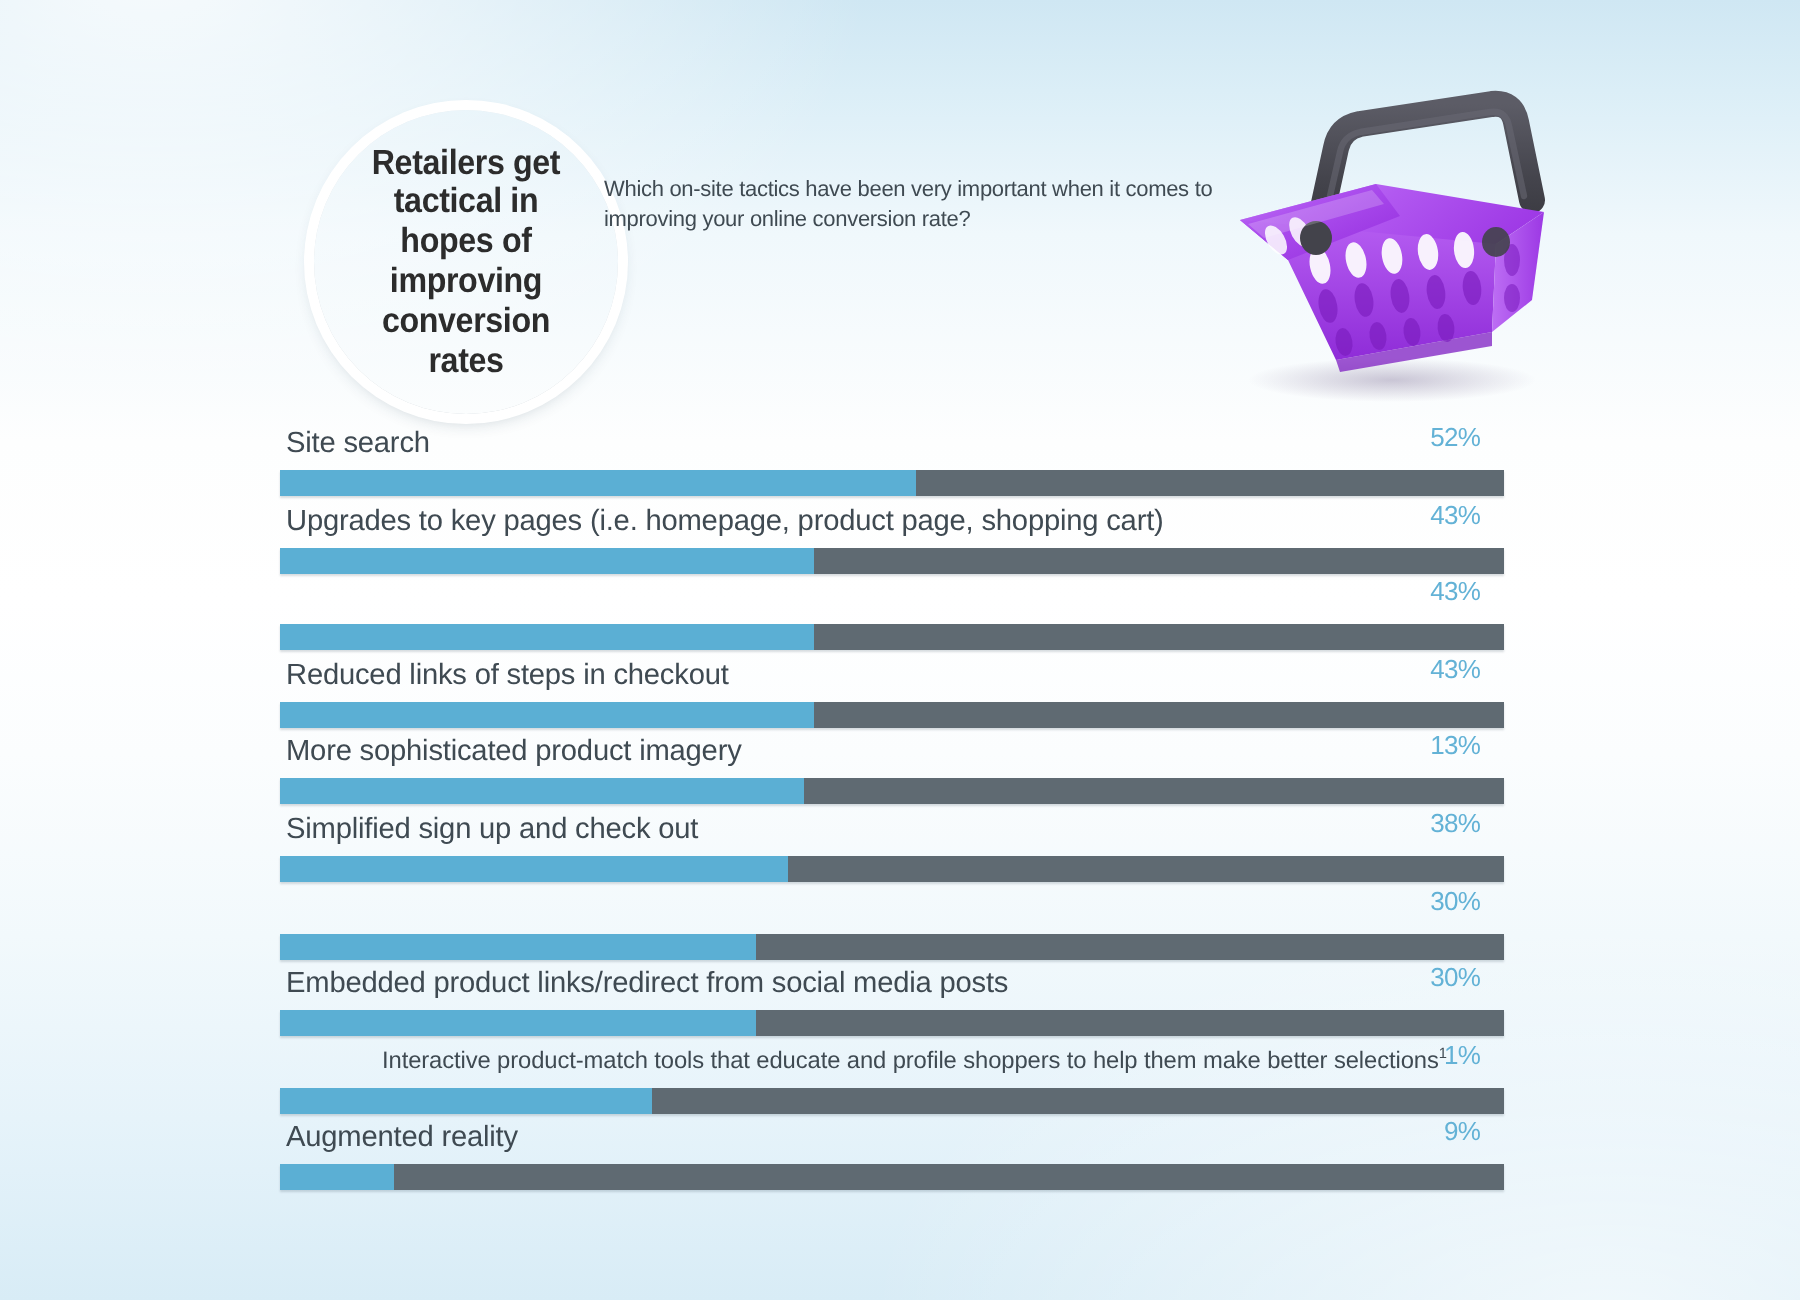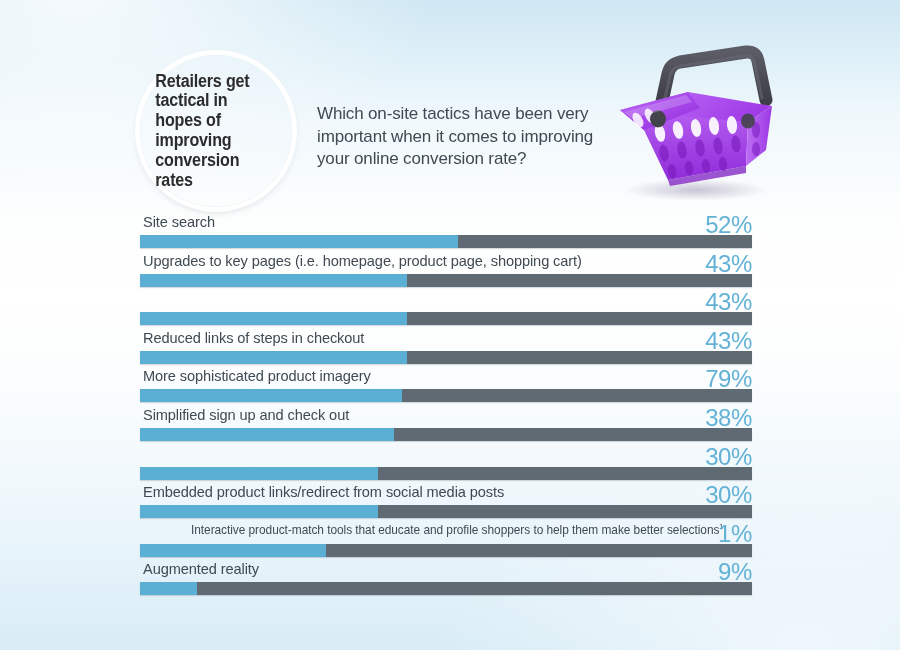--- a/index.html
+++ b/index.html
@@ -52,30 +52,31 @@
   
   .header {
     position: absolute;
     left: 0; top: 0;
     width: 900px;
     height: 210px;
   }
 
   .badge {
     position: absolute;
-    left: 140px;
+    left: 157px;
     top: 55px;
     width: 152px;
     height: 152px;
     border-radius: 50%;
     background: radial-gradient(circle at 42% 36%, #f8c council, #f2b73e 0%, #efa227 42%, #e8951d 68%, #e08a14 100%);
     box-shadow: 0 0 0 5px #ffffff, 0 3px 9px rgba(30,60,80,0.30);
     display: flex;
     align-items: center;
     justify-content: center;
+    text-align: center;
   }
   .badge-text {
     font-size: 17.5px;
     line-height: 1.13;
     font-weight: bold;
     color: #2c2c2c;
     letter-spacing: -0.2px;
     padding: 0 10px;
     font-family: "Liberation Sans", sans-serif;
     transform: scaleX(0.92);
@@ -88,24 +89,24 @@
     width: 310px;
   }
   .eyebrow {
     font-size: 12.5px;
     font-weight: bold;
     letter-spacing: 1.05px;
     color: #a9cfe2;
     margin: 0 0 8px 0;
   }
   .question {
-    font-size: 17px;
+    font-size: 11px;
     line-height: 1.33;
     color: #3f4a52;
-    margin: 15px;
+    margin: 0;
     letter-spacing: -0.15px;
   }
 
   
   .basket-wrap {
     position: absolute;
     left: 596px;
     top: 34px;
     width: 196px;
     height: 172px;
@@ -142,23 +143,23 @@
     letter-spacing: -0.05px;
     margin-left: 48px;
   }
   .row-label sup {
     font-size: 0.62em;
     vertical-align: super;
     line-height: 0;
   }
   .row-value {
     position: absolute;
-    right: 0;
+    right: 12px;
     top: -3px;
-    font-size: 24px;
+    font-size: 13px;
     color: #63b2d6;
     letter-spacing: -0.4px;
   }
   .track {
     position: relative;
     width: 612px;
     height: 13px;
     background: #5f6a72;
     box-shadow: 0 1px 1px rgba(40,60,75,0.18);
   }
@@ -309,21 +310,21 @@
         <div class="row-value">43%</div>
       </div>
       <div class="track">
         <div class="fill" style="width: 43.6%;"></div>
       </div>
     </div>
 
     <div class="row">
       <div class="row-head">
         <div class="row-label">More sophisticated product imagery</div>
-        <div class="row-value">79%</div>
+        <div class="row-value">13%</div>
       </div>
       <div class="track">
         <div class="fill" style="width: 42.8%;"></div>
       </div>
     </div>
 
     <div class="row">
       <div class="row-head">
         <div class="row-label">Simplified sign up and check out</div>
         <div class="row-value">38%</div>

